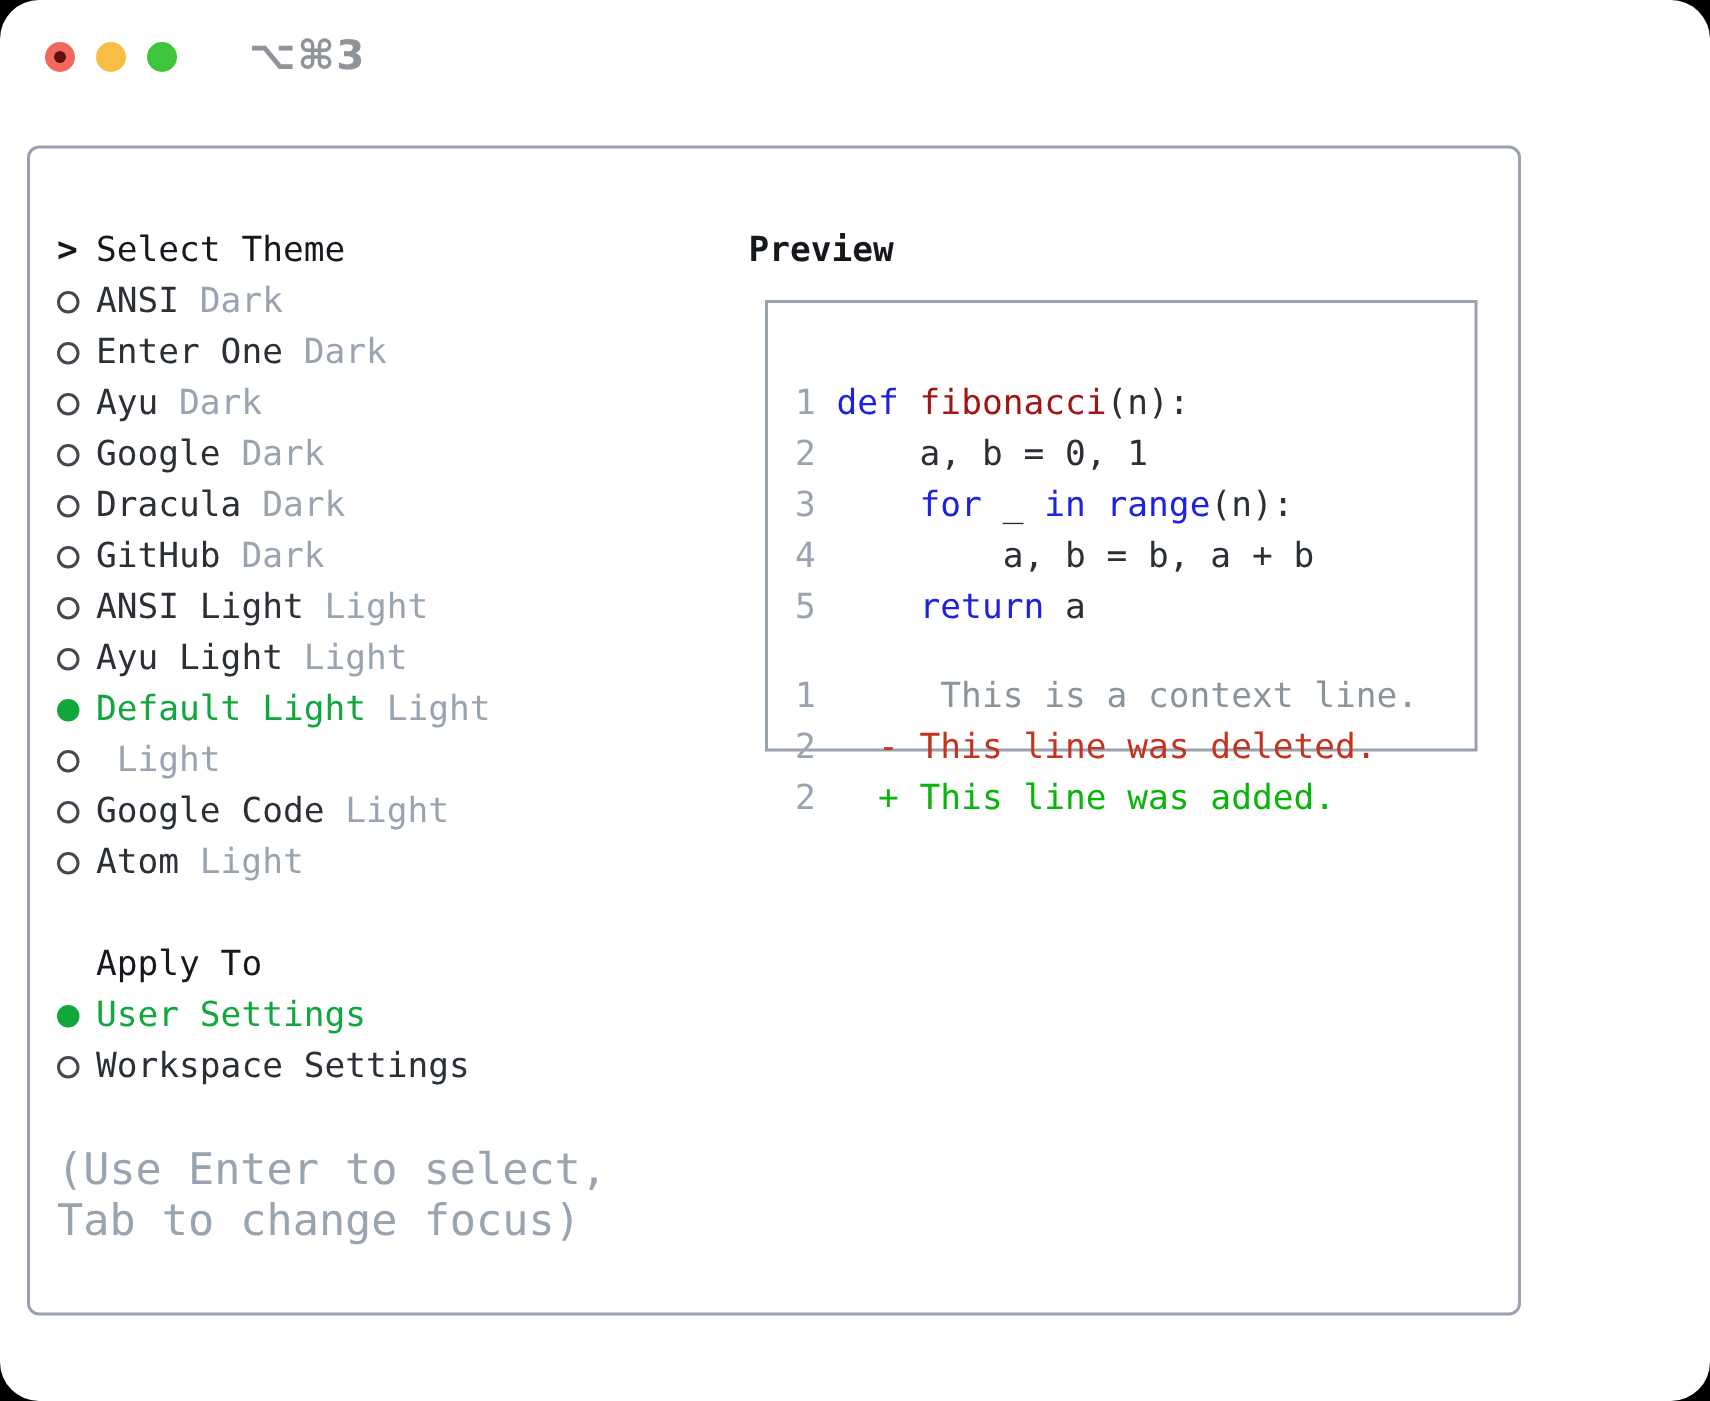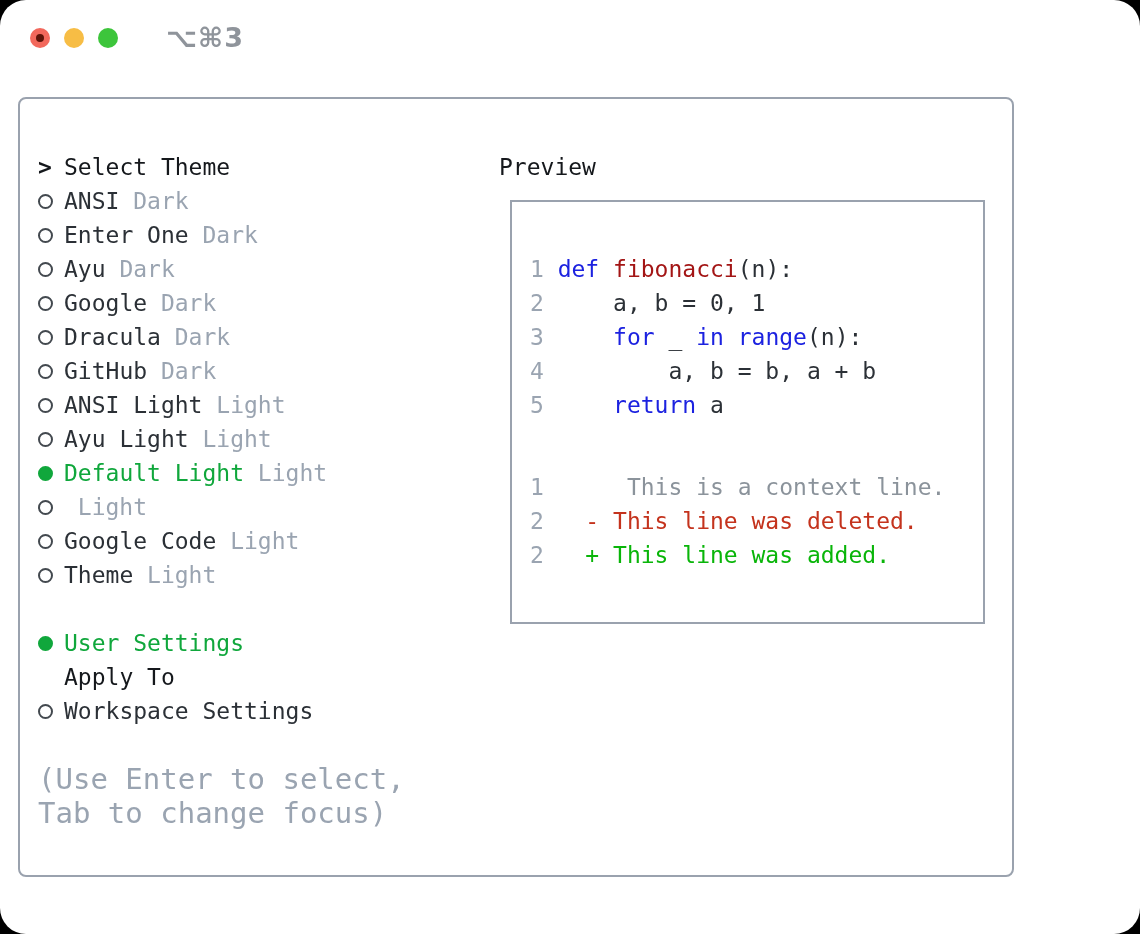--- a/index.html
+++ b/index.html
@@ -33,32 +33,32 @@
   .radio{width:15px;height:15px;border-radius:50%;border:2px solid #43494f;background:transparent}
   .row.selected .radio{background:var(--selection);border-color:var(--selection)}
   .hdr{font-weight:400;color:var(--heading)}
   .iname{color:var(--text)}
   .row.selected .iname{color:var(--selection)}
   .ivariant{color:var(--muted);margin-left:13.84px}
   .gap{height:34px}
   .hint{width:430px;color:var(--muted);font-size:29px;line-height:34px;white-space:normal;word-break:normal}
 
   
-  .preview-label{position:absolute;left:479px;top:51px;font-size:23px;line-height:34px;font-weight:400;color:var(--heading)}
-  .preview-box{position:absolute;left:490px;top:101px;width:475px;height:424px;border:2px solid var(--border);background:#fff}
+  .preview-label{position:absolute;left:479px;top:51px;font-size:23px;line-height:34px;font-weight:700;color:var(--heading)}
+  .preview-box{position:absolute;left:490px;top:101px;width:475px;height:301px;border:2px solid var(--border);background:#fff}
   .codeblock{position:absolute;left:18px;top:50px;font-size:23px;line-height:34px;color:var(--text)}
   .cline{height:34px;white-space:pre}
   .ln{display:inline-block;width:13.84px;margin-right:13.84px;color:var(--muted)}
   .kw{color:var(--keyword)}
   .fn{color:var(--func)}
   .plain{color:var(--text)}
   .ctx{color:var(--context)}
   .del{color:var(--deleted)}
   .add{color:var(--added)}
-  .diffblock{margin-top:48px}
+  .diffblock{margin-top:25px}
 </style>
 </head>
 <body>
 
 <div class="window">
 
   <div class="titlebar">
     <span class="light red"></span>
     <span class="light yellow"></span>
     <span class="light green"></span>
@@ -123,33 +123,33 @@
         <span class="marker"><span class="radio"></span></span>
         <span class="ivariant">Light</span>
       </div>
       <div class="row">
         <span class="marker"><span class="radio"></span></span>
         <span class="iname">Google Code</span>
         <span class="ivariant">Light</span>
       </div>
       <div class="row">
         <span class="marker"><span class="radio"></span></span>
-        <span class="iname">Theme</span>
+        <span class="iname">Atom</span>
         <span class="ivariant">Light</span>
       </div>
 
       <div class="gap"></div>
 
+      <div class="row">
+        <span class="marker"></span>
+        <span class="hdr">Apply To</span>
+      </div>
       <div class="row selected">
         <span class="marker"><span class="radio"></span></span>
         <span class="iname">User Settings</span>
-      </div>
-      <div class="row">
-        <span class="marker"></span>
-        <span class="hdr">Apply To</span>
       </div>
       <div class="row">
         <span class="marker"><span class="radio"></span></span>
         <span class="iname">Workspace Settings</span>
       </div>
 
       <div class="gap"></div>
 
       <div class="hint">(Use Enter to select, Tab to change focus)</div>
     </div>

